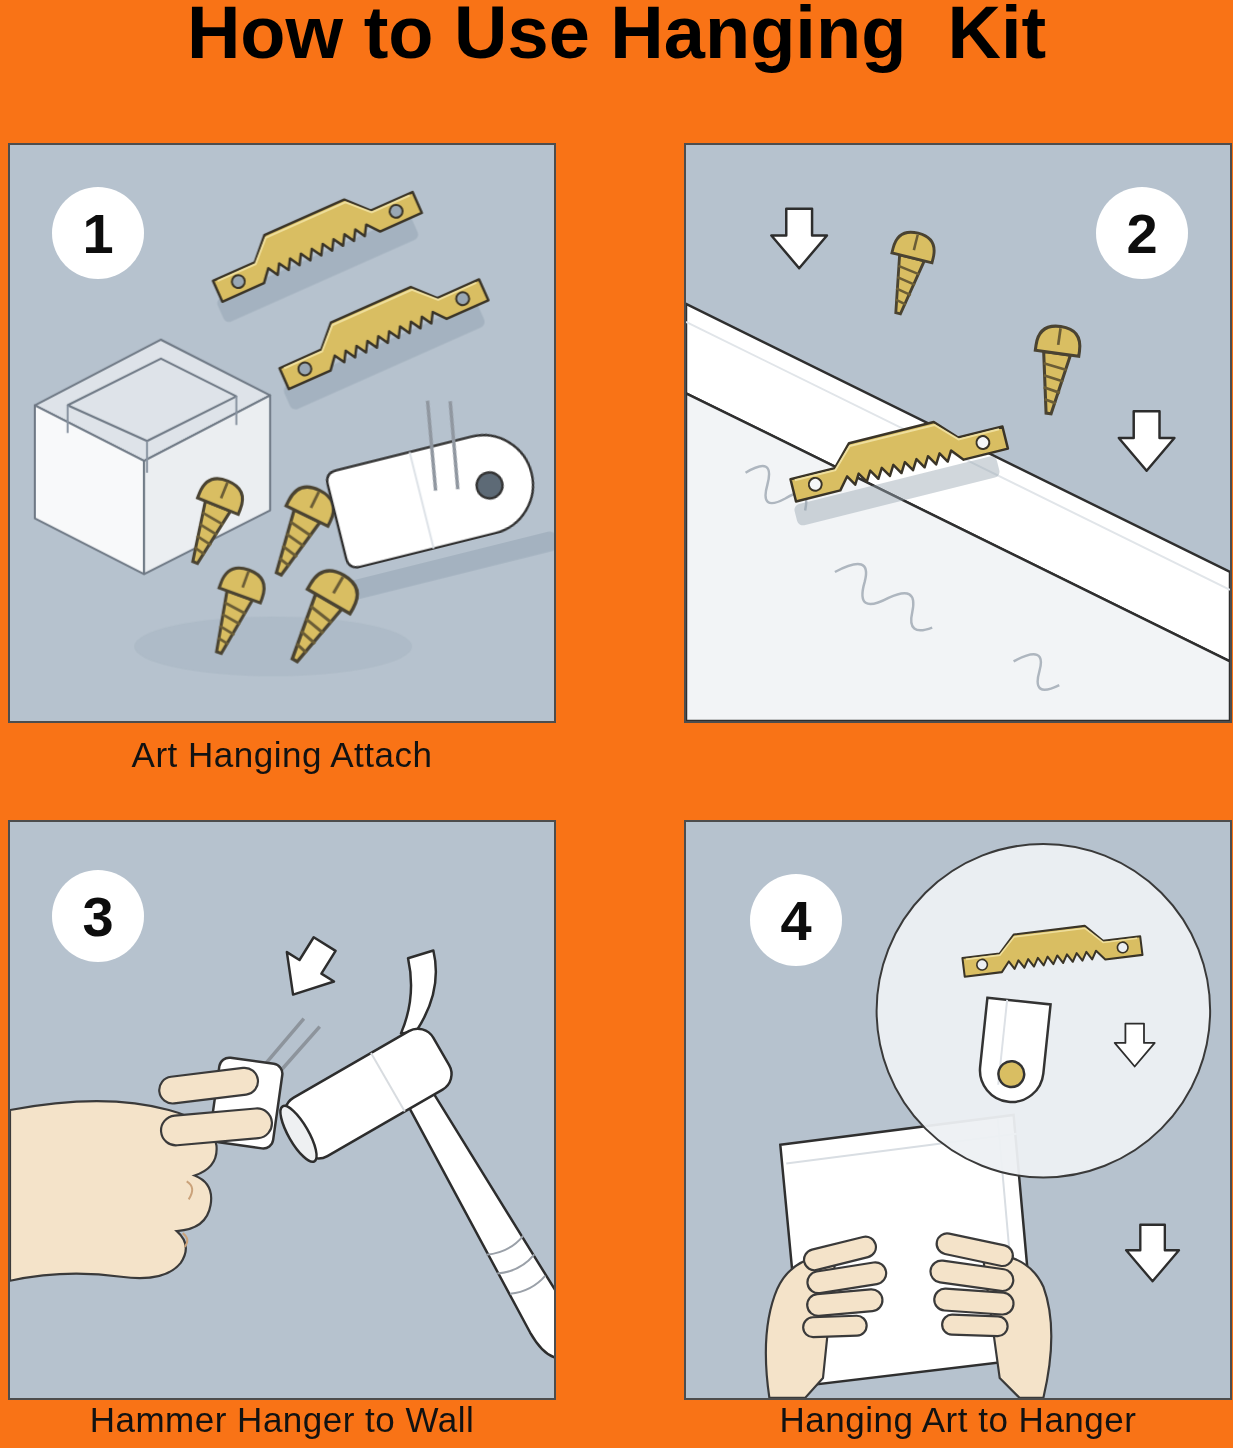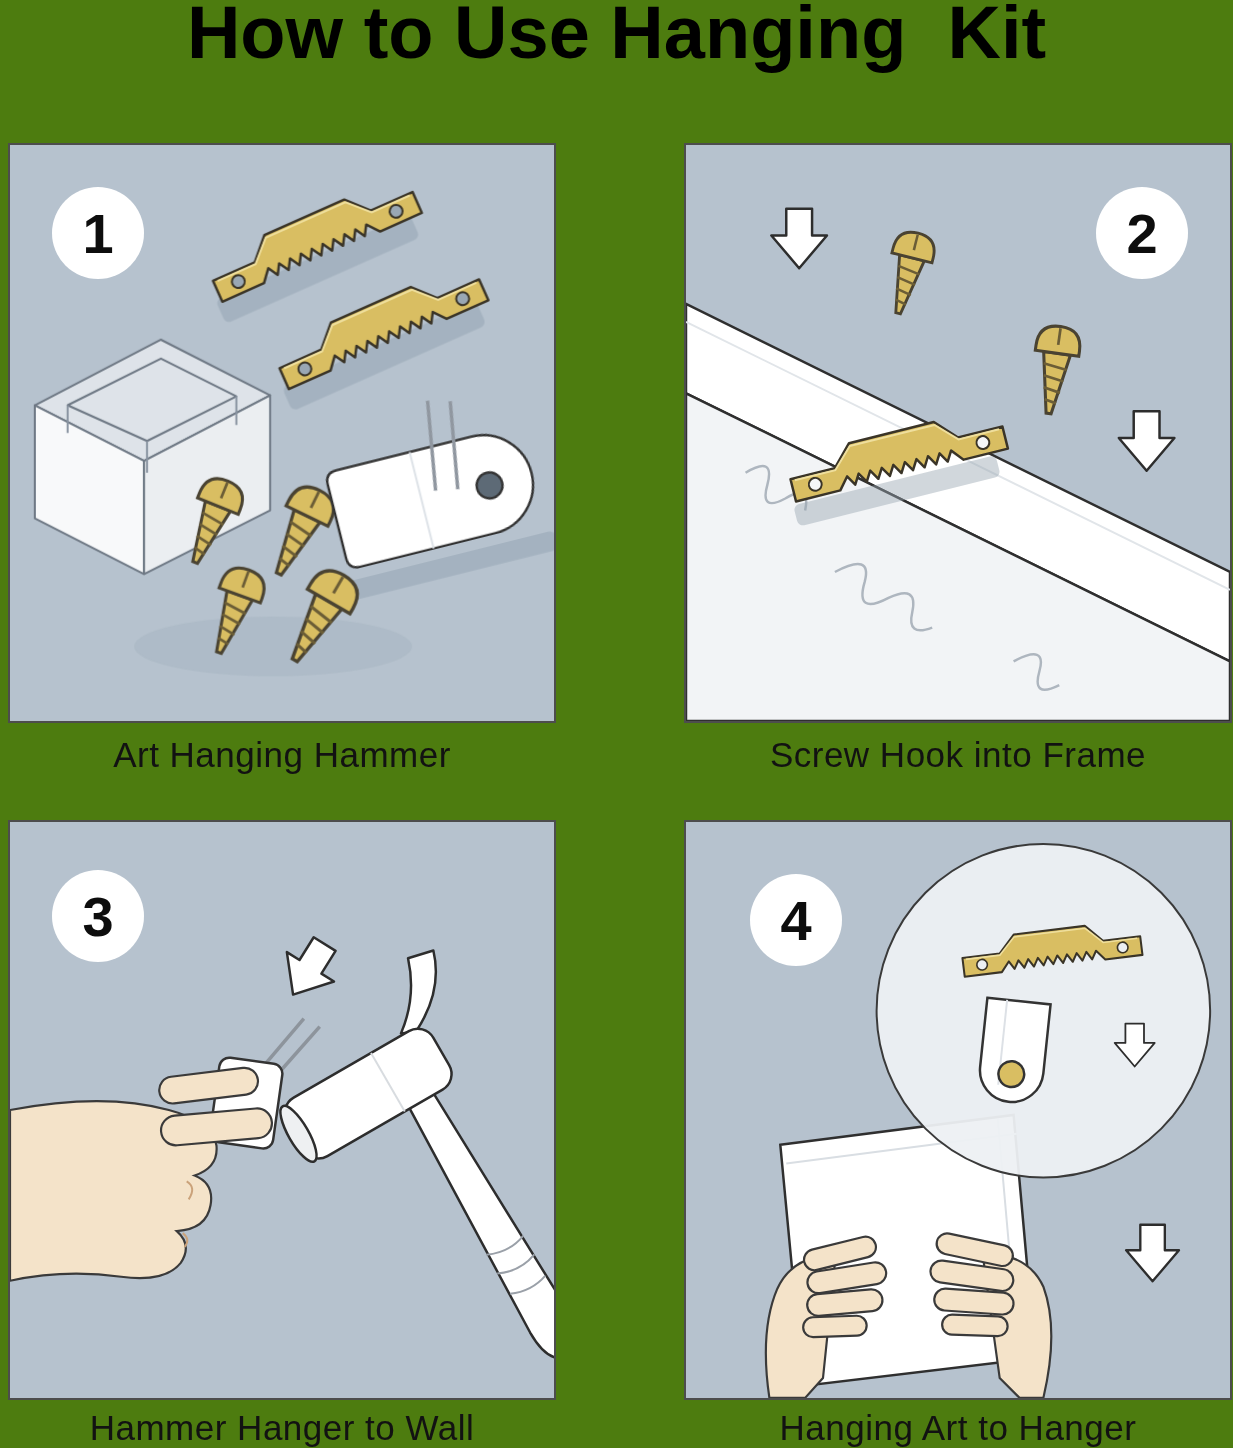--- a/index.html
+++ b/index.html
@@ -1,27 +1,27 @@
 <!DOCTYPE html>
 <html><head>
 <meta charset="utf-8">
 <style>
   *{box-sizing:border-box}
   html,body{margin:0;padding:0;background:#ffffff;font-family:"Liberation Sans",sans-serif}
-  .page{position:relative;width:1233px;height:1448px;background:#4d7c0f;overflow:hidden}
+  .page{position:relative;width:1233px;height:1448px;background:#f97316;overflow:hidden}
   .title{position:absolute;top:-10px;left:0;width:100%;margin:0;text-align:center;
          font-size:74px;font-weight:700;color:#000;white-space:pre;letter-spacing:0px}
   .grid{position:absolute;left:8px;top:143px;display:grid;grid-template-columns:548px 548px;column-gap:128px;row-gap:0}
   figure{margin:0}
   .panel{position:relative;width:548px;height:580px;background:#b6c2ce;border:2px solid #4d4d4d}
   .panel svg{position:absolute;left:0;top:0;width:100%;height:100%;display:block}
   figcaption{display:flex;justify-content:center;align-items:flex-start;
              font-size:35px;color:#121212;letter-spacing:.5px}
   .row1 figcaption{height:97px;padding-top:12px}
-  .row2 figcaption{height:48px;padding-top:8px}
+  .row2 figcaption{height:48px;}
   .badge{position:absolute;width:92px;height:92px;border-radius:50%;background:#ffffff;
          display:flex;align-items:center;justify-content:center;
          font-size:56px;font-weight:700;color:#0d0d0d;z-index:5}
   .b1{left:42px;top:42px}
   .b2{right:42px;top:42px}
   .b3{left:42px;top:48px}
   .b4{left:64px;top:52px}
 </style>
 </head>
 <body>
@@ -94,21 +94,21 @@
             <path d="M-100,-50 L40,-50 A50,50 0 0 1 40,50 L-100,50 Q-112,50 -112,38 L-112,-38 Q-112,-50 -100,-50 Z" fill="#ffffff" stroke="#343434" stroke-width="2.5"></path>
             <path d="M-24,-50 L-24,50" stroke="#dde2e7" stroke-width="2"></path>
             <circle cx="46" cy="2" r="13" fill="#5d6a76" stroke="#343434" stroke-width="2.5"></circle>
             <path d="M-8,-6 L6,-96 M14,-2 L28,-90" stroke="#9097a0" stroke-width="3.5" fill="none"></path>
           </g>
         </svg>
         <div class="badge b1">
           <span>1</span>
         </div>
       </div>
-      <figcaption>Art Hanging Hammer</figcaption>
+      <figcaption>Art Hanging Attach</figcaption>
     </figure>
 
     <figure class="row1">
       <div class="panel">
         <svg viewBox="0 0 548 580">
 
           <g>
             <path d="M0,160 L548,430 L548,520 L0,250 Z" fill="#ffffff" stroke="#2f2f2f" stroke-width="2.5"></path>
             <path d="M0,250 L548,520 L548,580 L0,580 Z" fill="#f2f4f6" stroke="#2f2f2f" stroke-width="2.5"></path>
             <path d="M0,178 L548,448" stroke="#e1e5e9" stroke-width="2"></path>
@@ -143,21 +143,20 @@
             <path d="M-13,-32 L13,-32 L13,-5 L28,-5 L0,28 L-28,-5 L-13,-5 Z" fill="#ffffff" stroke="#2d2d2d" stroke-width="2.5" stroke-linejoin="round"></path>
           </g>
           <g transform="translate(464,300)">
             <path d="M-13,-32 L13,-32 L13,-5 L28,-5 L0,28 L-28,-5 L-13,-5 Z" fill="#ffffff" stroke="#2d2d2d" stroke-width="2.5" stroke-linejoin="round"></path>
           </g>
         </svg>
         <div class="badge b2">
           <span>2</span>
         </div>
       </div>
-      <figcaption>Screw Hook into Frame</figcaption>
     </figure>
 
     <figure class="row2">
       <div class="panel">
         <svg viewBox="0 0 548 580">
 
           <g transform="translate(300,150) rotate(32)">
             <path d="M-13,-32 L13,-32 L13,-5 L28,-5 L0,28 L-28,-5 L-13,-5 Z" fill="#ffffff" stroke="#2d2d2d" stroke-width="2.5" stroke-linejoin="round"></path>
           </g>
 

